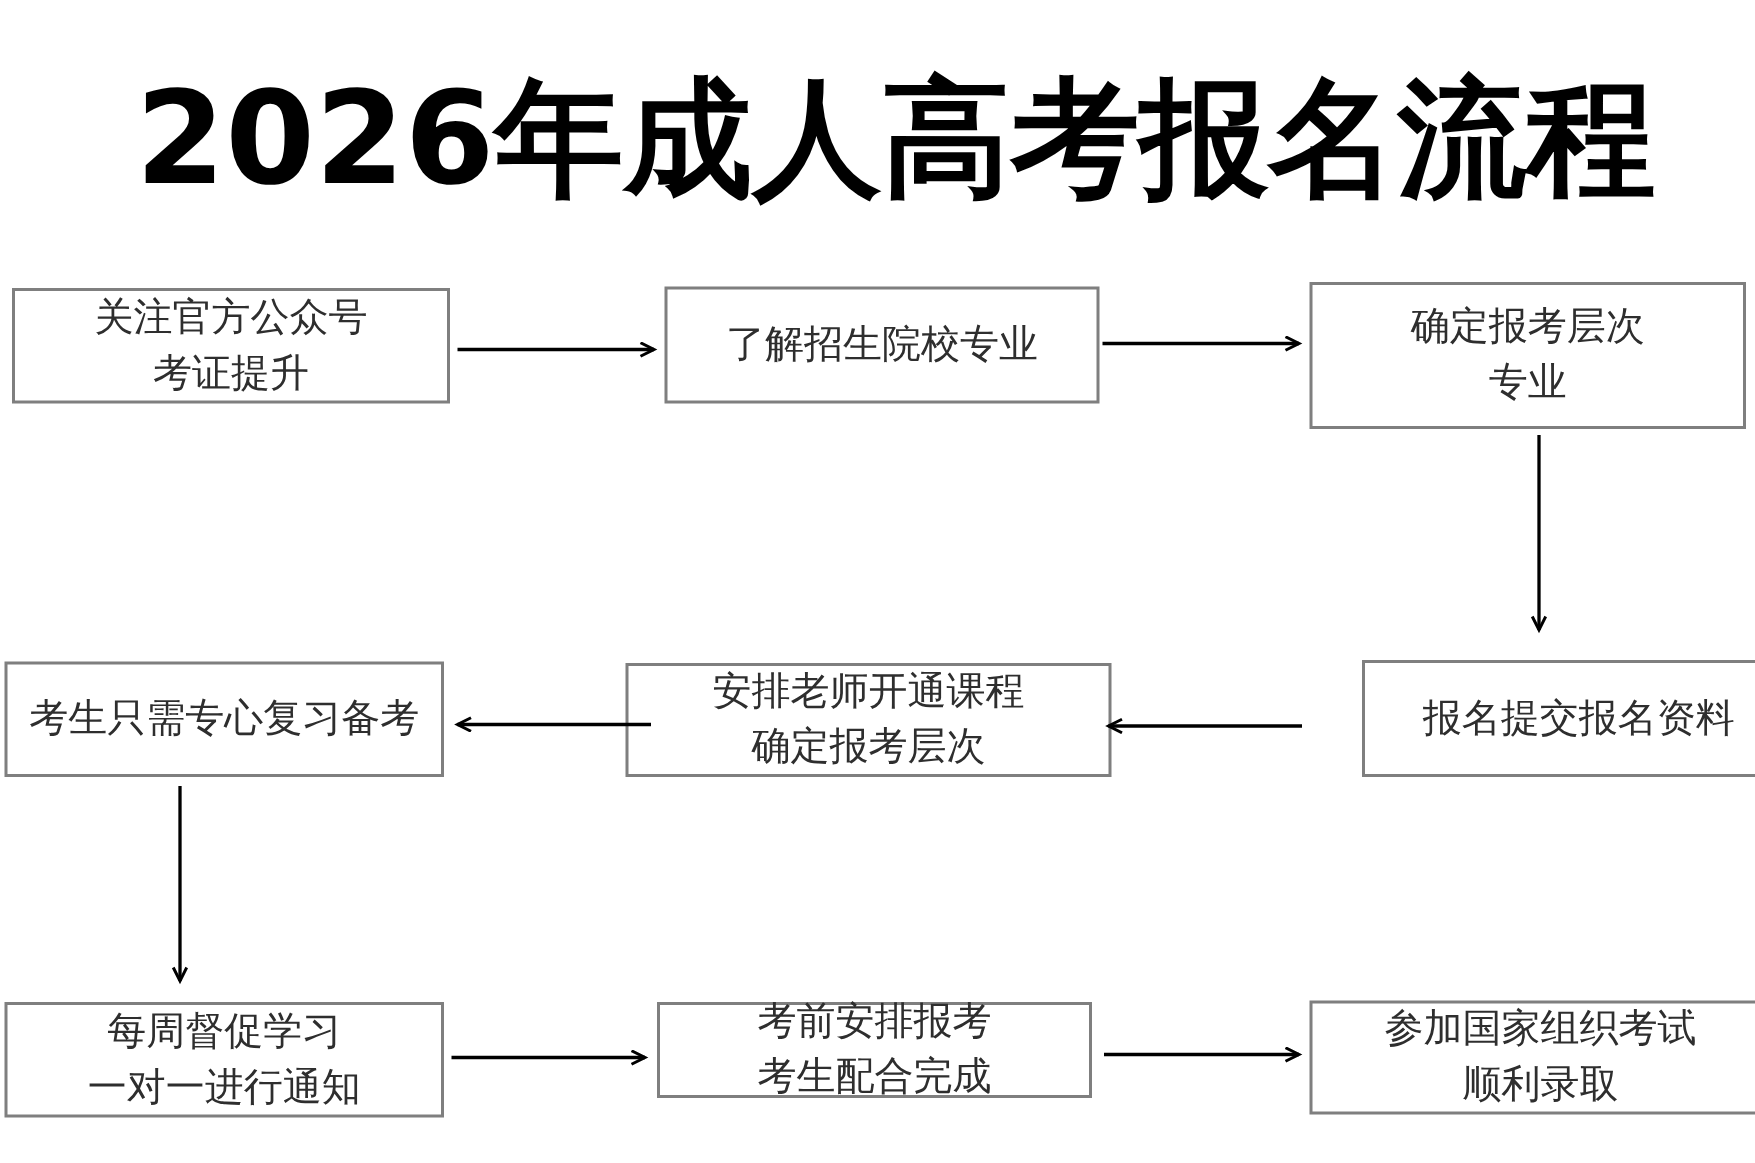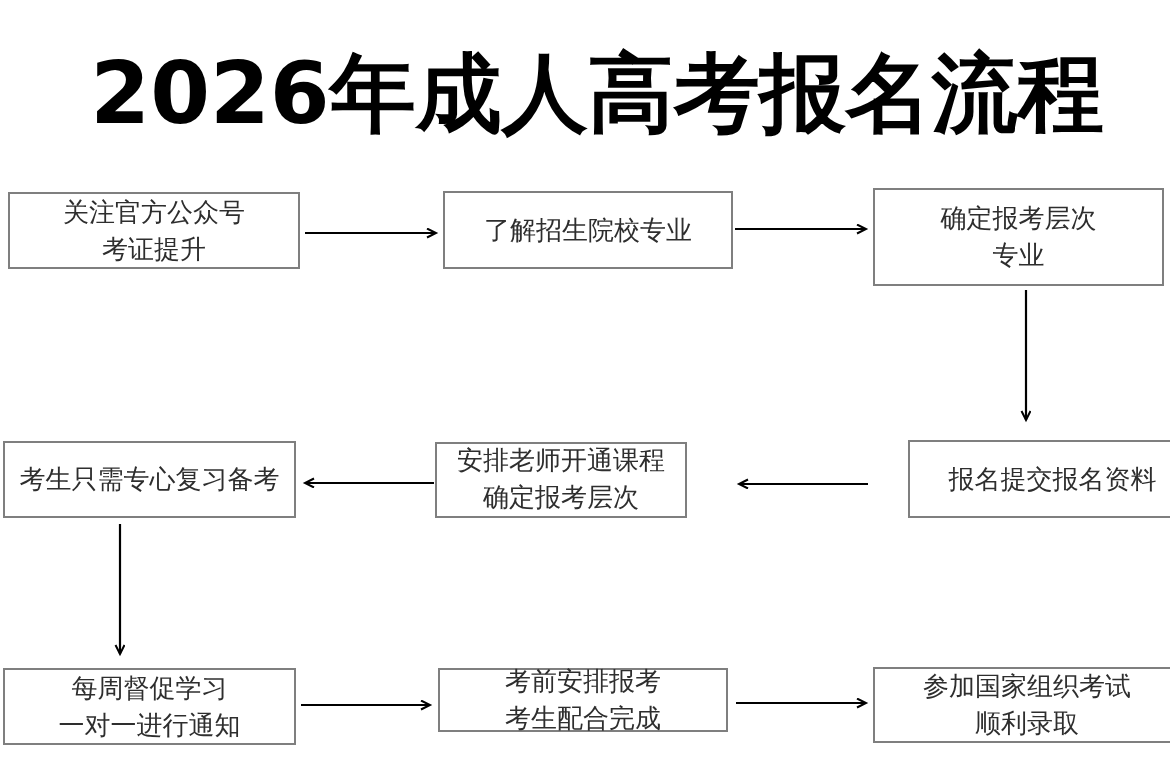--- a/index.html
+++ b/index.html
@@ -38,21 +38,21 @@
     font-size: 26px;
     font-weight: 400;
     color: #2e2e2e;
     line-height: 37px;
     white-space: nowrap;
   }
   #n1 { left: 8px;   top: 192px; width: 292px; height: 77px; }
   #n2 { left: 443px; top: 191px; width: 290px; height: 78px; text-align: center; }
   #n3 { left: 873px; top: 188px; width: 291px; height: 98px; }
   #n4 { left: 908px; top: 440px; width: 289px; height: 78px; }
-  #n5 { left: 435px; top: 442px; width: 252px; height: 76px; justify-content: flex-end; }
+  #n5 { left: 417px; top: 442px; width: 324px; height: 76px; }
   #n6 { left: 3px;   top: 441px; width: 293px; height: 77px; }
   #n7 { left: 3px;   top: 668px; width: 293px; height: 77px; }
   #n8 { left: 438px; top: 668px; width: 290px; height: 64px; }
   #n9 { left: 873px; top: 667px; width: 308px; height: 76px; }
   #arrow-layer {
     position: absolute;
     left: 0; top: 0;
     width: 1170px;
     height: 775px;
     pointer-events: none;

